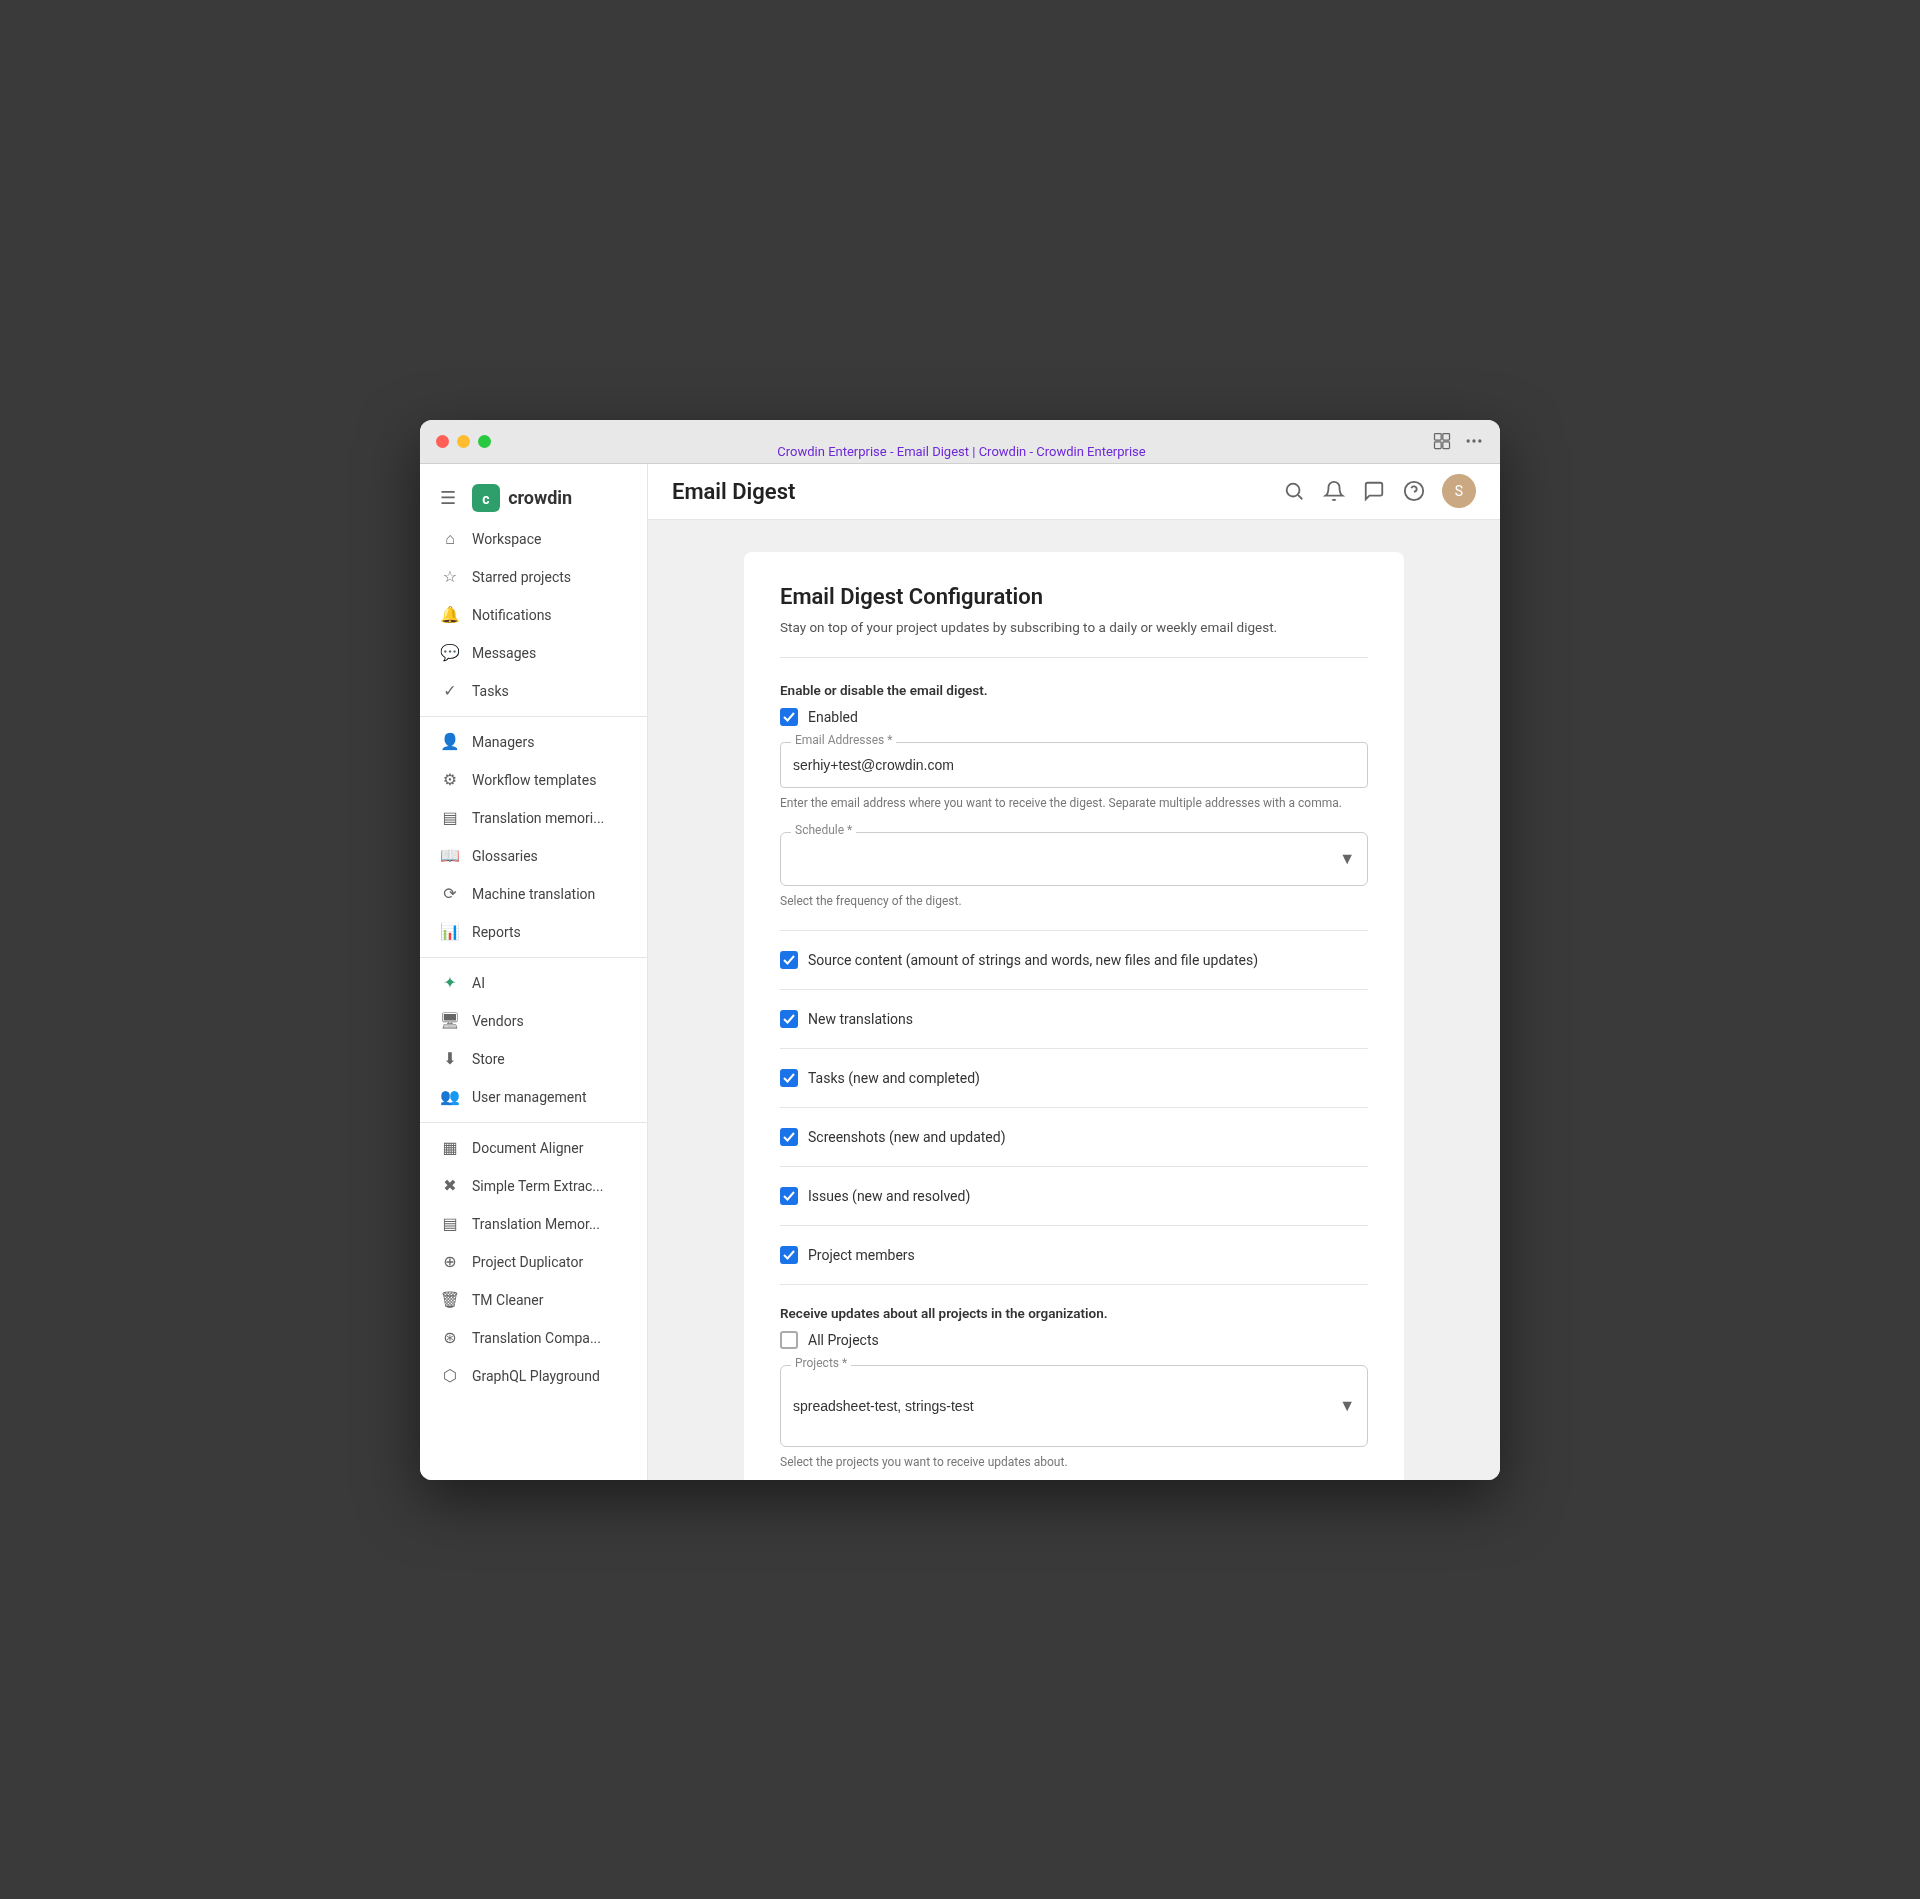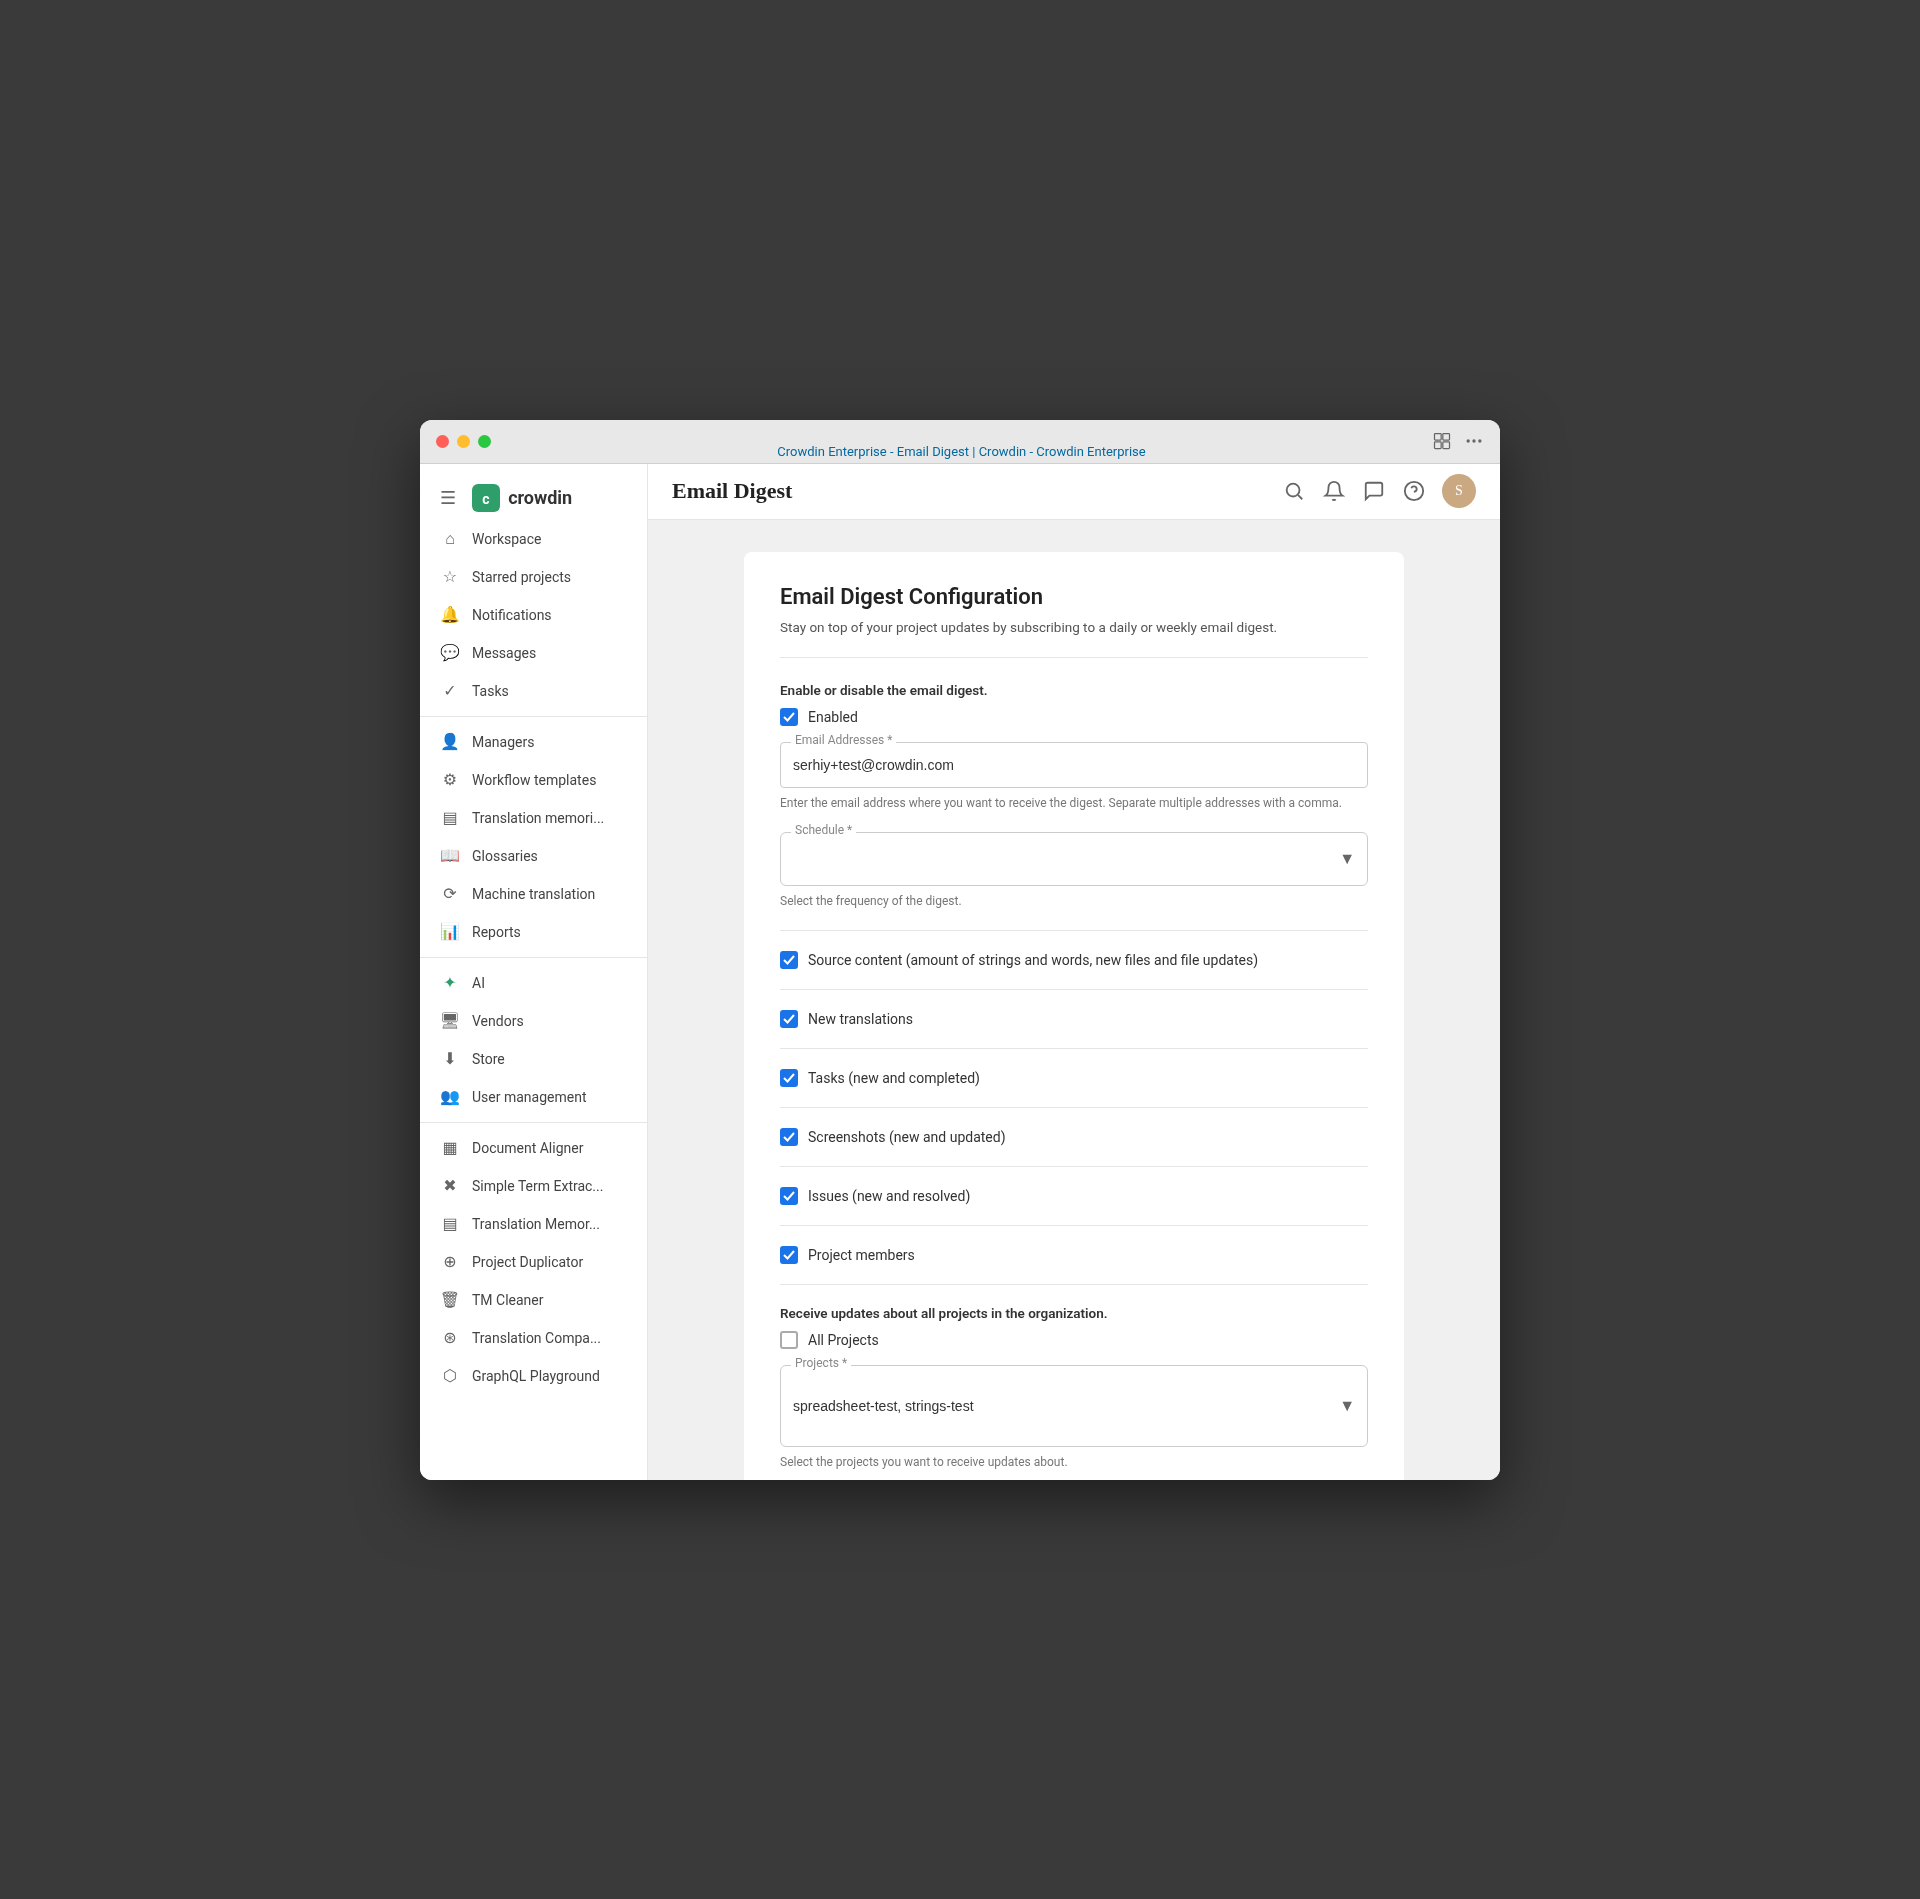--- a/index.html
+++ b/index.html
@@ -39,21 +39,21 @@
       height: 13px;
       border-radius: 50%;
     }
     .tl-red { background: #ff5f57; }
     .tl-yellow { background: #febc2e; }
     .tl-green { background: #28c840; }
     .titlebar-title {
       flex: 1;
       text-align: center;
       font-size: 13px;
-      color: #0369a1;
+      color: #6d28d9;
       margin-top: 20px;
     }
     .titlebar-actions {
       display: flex;
       gap: 12px;
     }
     .titlebar-icon {
       width: 20px;
       height: 20px;
       color: #666;
@@ -105,21 +105,20 @@
       overflow: hidden;
     }
     .topbar {
       background: #fff;
       border-bottom: 1px solid #e5e5e5;
       height: 56px;
       display: flex;
       align-items: center;
       padding: 0 24px;
       flex-shrink: 0;
-      font-family: Liberation Serif, serif;
     }
     .topbar-title {
       font-size: 22px;
       font-weight: 600;
       color: #222;
       flex: 1;
     }
     .topbar-actions {
       display: flex;
       gap: 16px;

